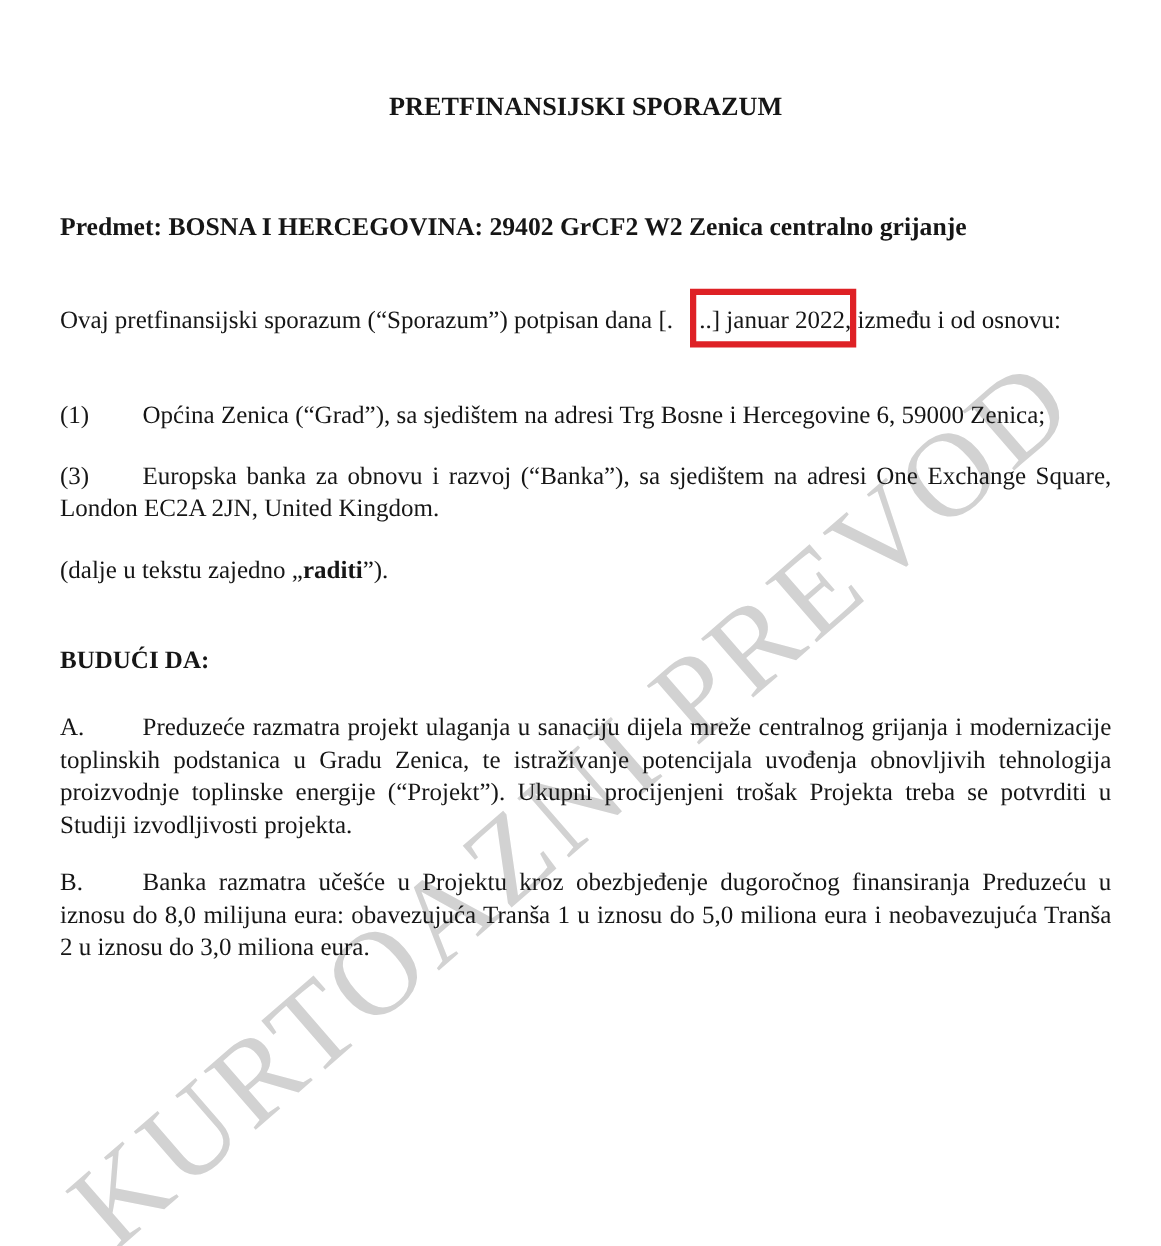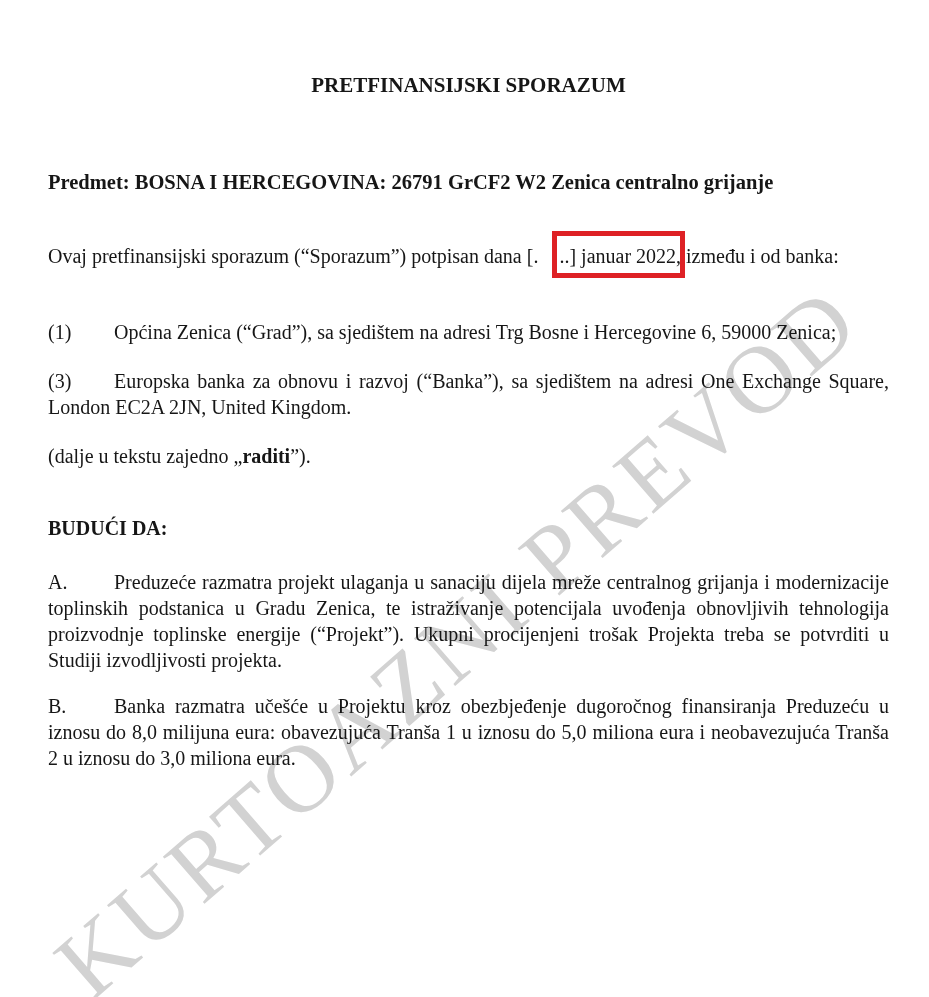--- a/index.html
+++ b/index.html
@@ -88,23 +88,23 @@
 <body>
 
 <div class="page">
 
   <div class="watermark">KURTOAZNI PREVOD</div>
 
   <div class="content">
 
     <p class="para title">PRETFINANSIJSKI SPORAZUM</p>
 
-    <p class="para subject">Predmet: BOSNA I HERCEGOVINA: 26791 GrCF2 W2 Zenica centralno grijanje</p>
+    <p class="para subject">Predmet: BOSNA I HERCEGOVINA: 29402 GrCF2 W2 Zenica centralno grijanje</p>
 
-    <p class="para intro"><span>Ovaj pretfinansijski sporazum (“Sporazum”) potpisan dana [.</span><span class="boxed"><span class="box-frame"></span><span>..] januar 2022,</span></span><span> između i od banka:</span></p>
+    <p class="para intro"><span>Ovaj pretfinansijski sporazum (“Sporazum”) potpisan dana [.</span><span class="boxed"><span class="box-frame"></span><span>..] januar 2022,</span></span><span> između i od osnovu:</span></p>
 
     <p class="para p1"><span class="marker">(1)</span><span>Općina Zenica (“Grad”), sa sjedištem na adresi Trg Bosne i Hercegovine 6, 59000 Zenica;</span></p>
 
 
     <p class="para p3"><span class="marker">(3)</span><span>Europska banka za obnovu i razvoj (“Banka”), sa sjedištem na adresi One Exchange Square, London EC2A 2JN, United Kingdom.</span></p>
 
     <p class="para dalje"><span>(dalje u tekstu zajedno „</span><span class="bold">raditi</span><span>”).</span></p>
 
     <p class="para buduci">BUDUĆI DA:</p>
 

